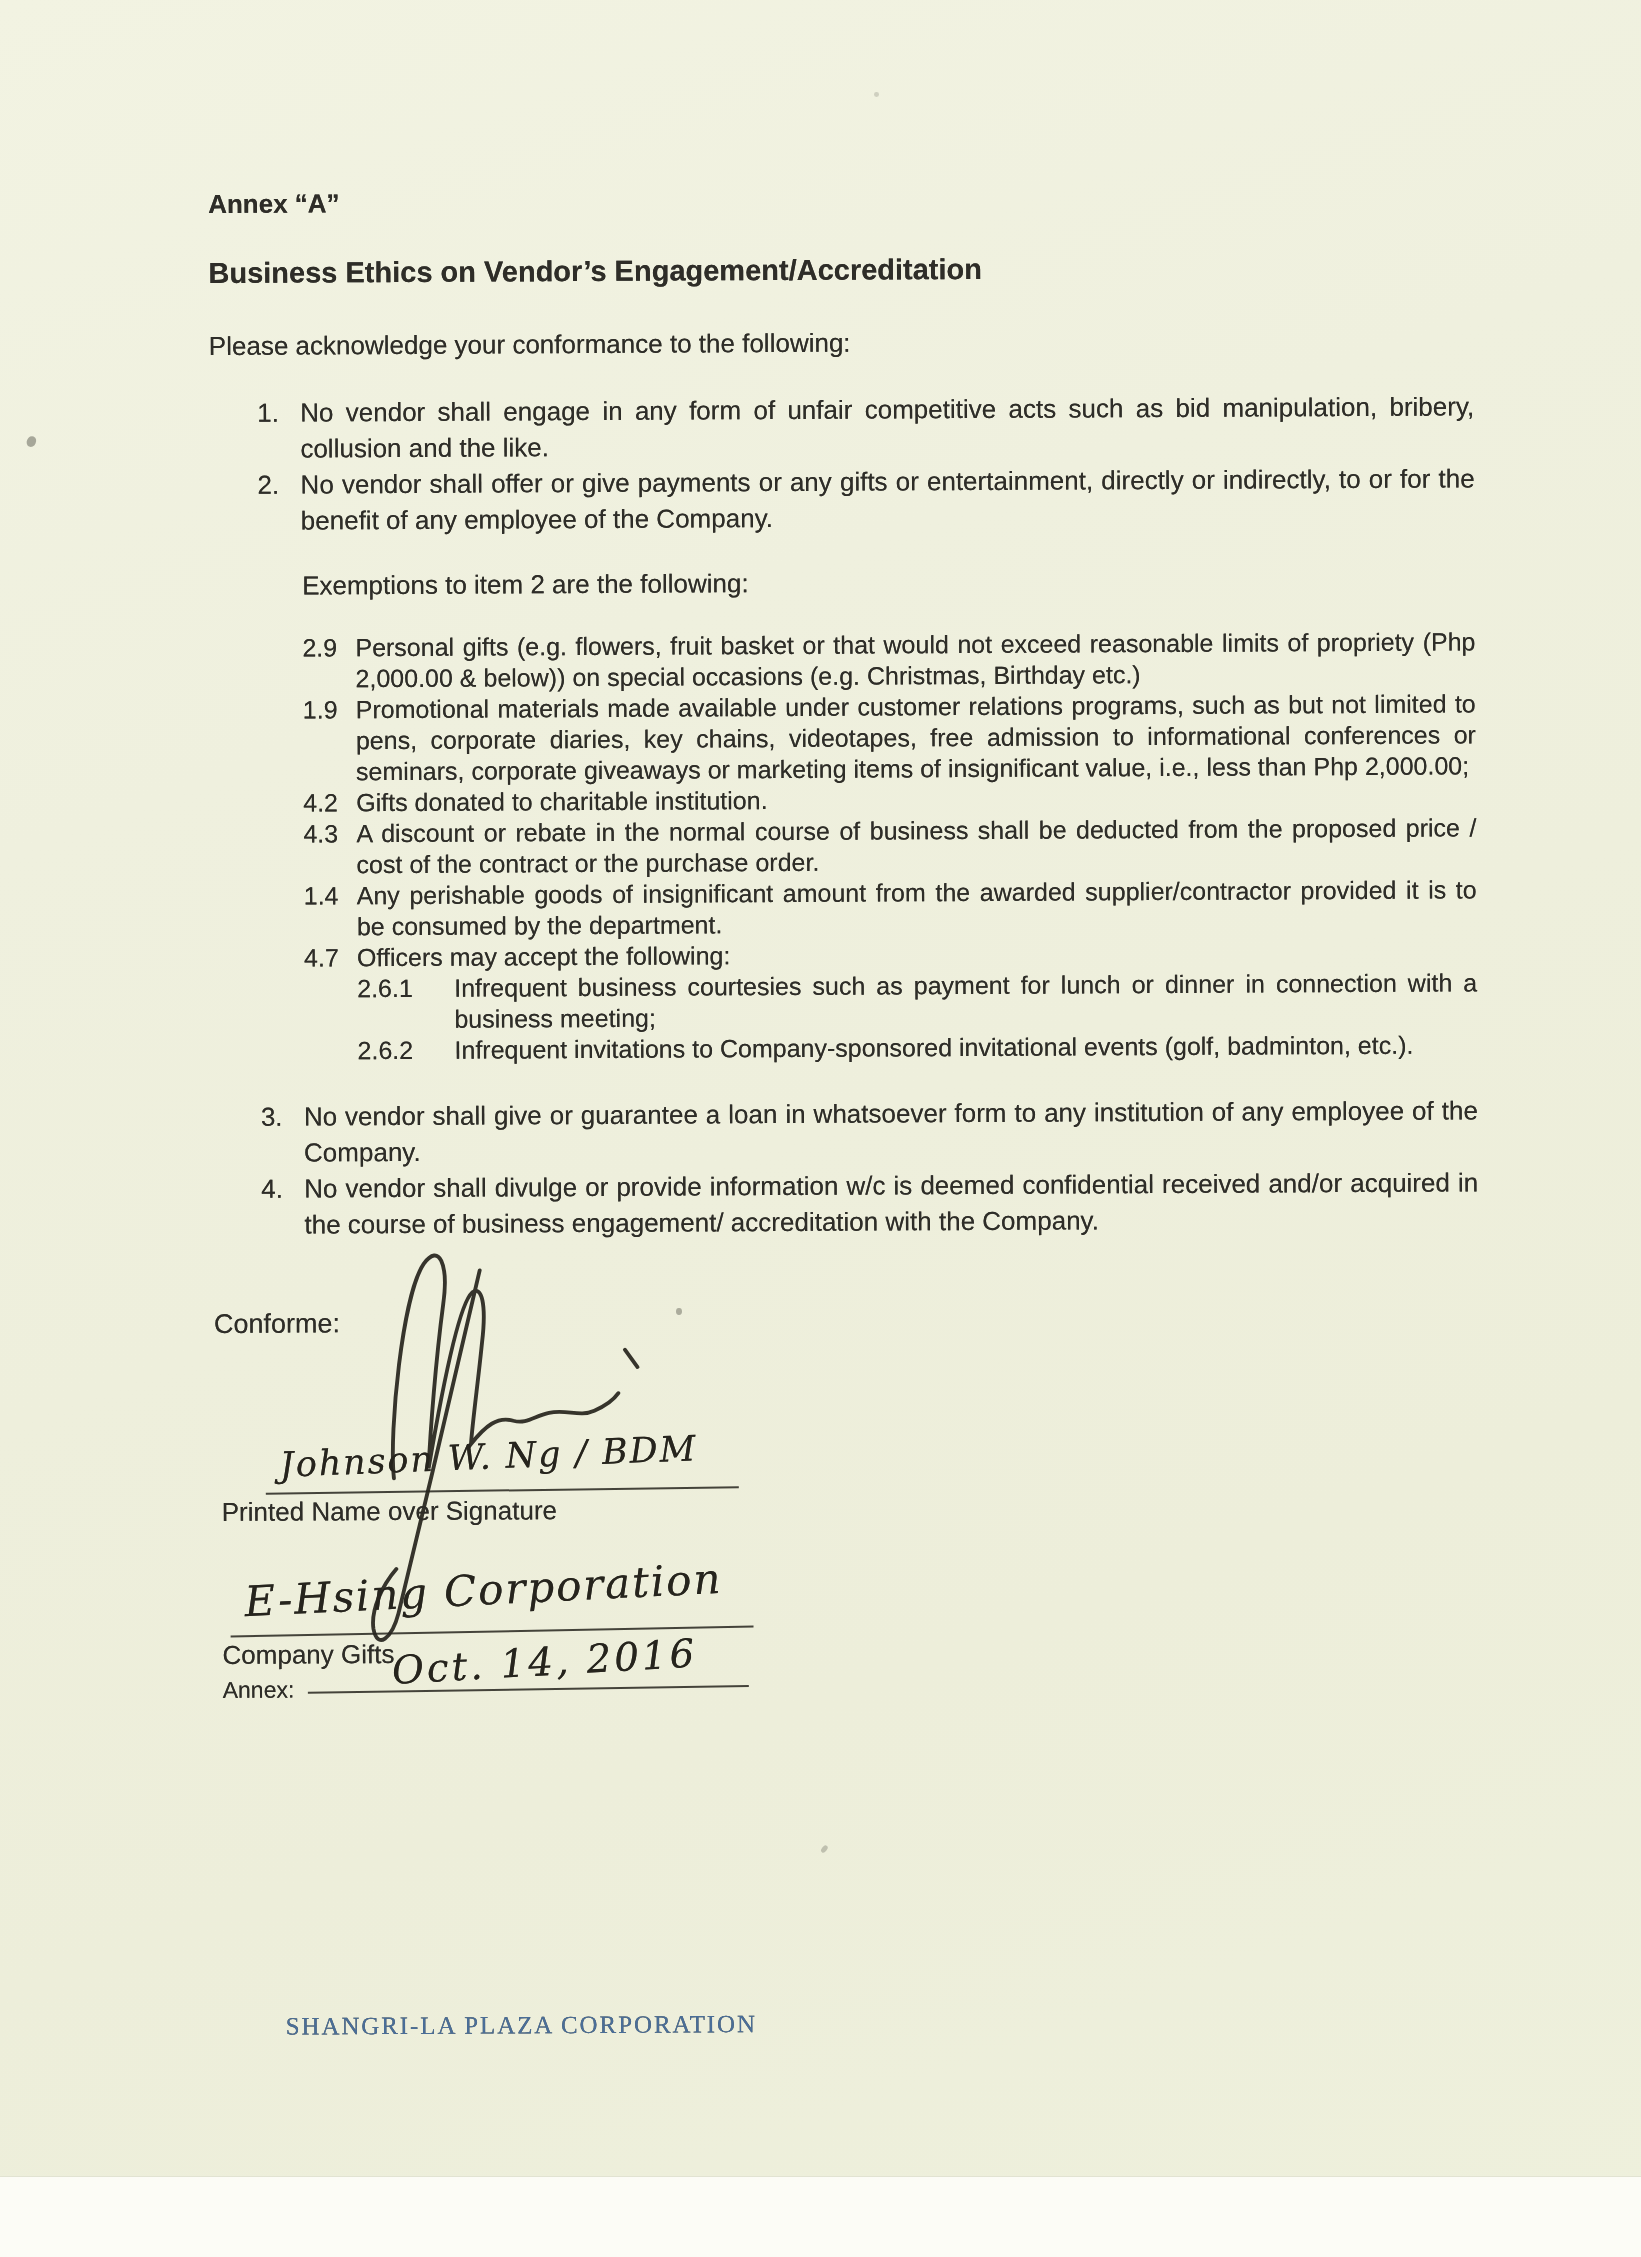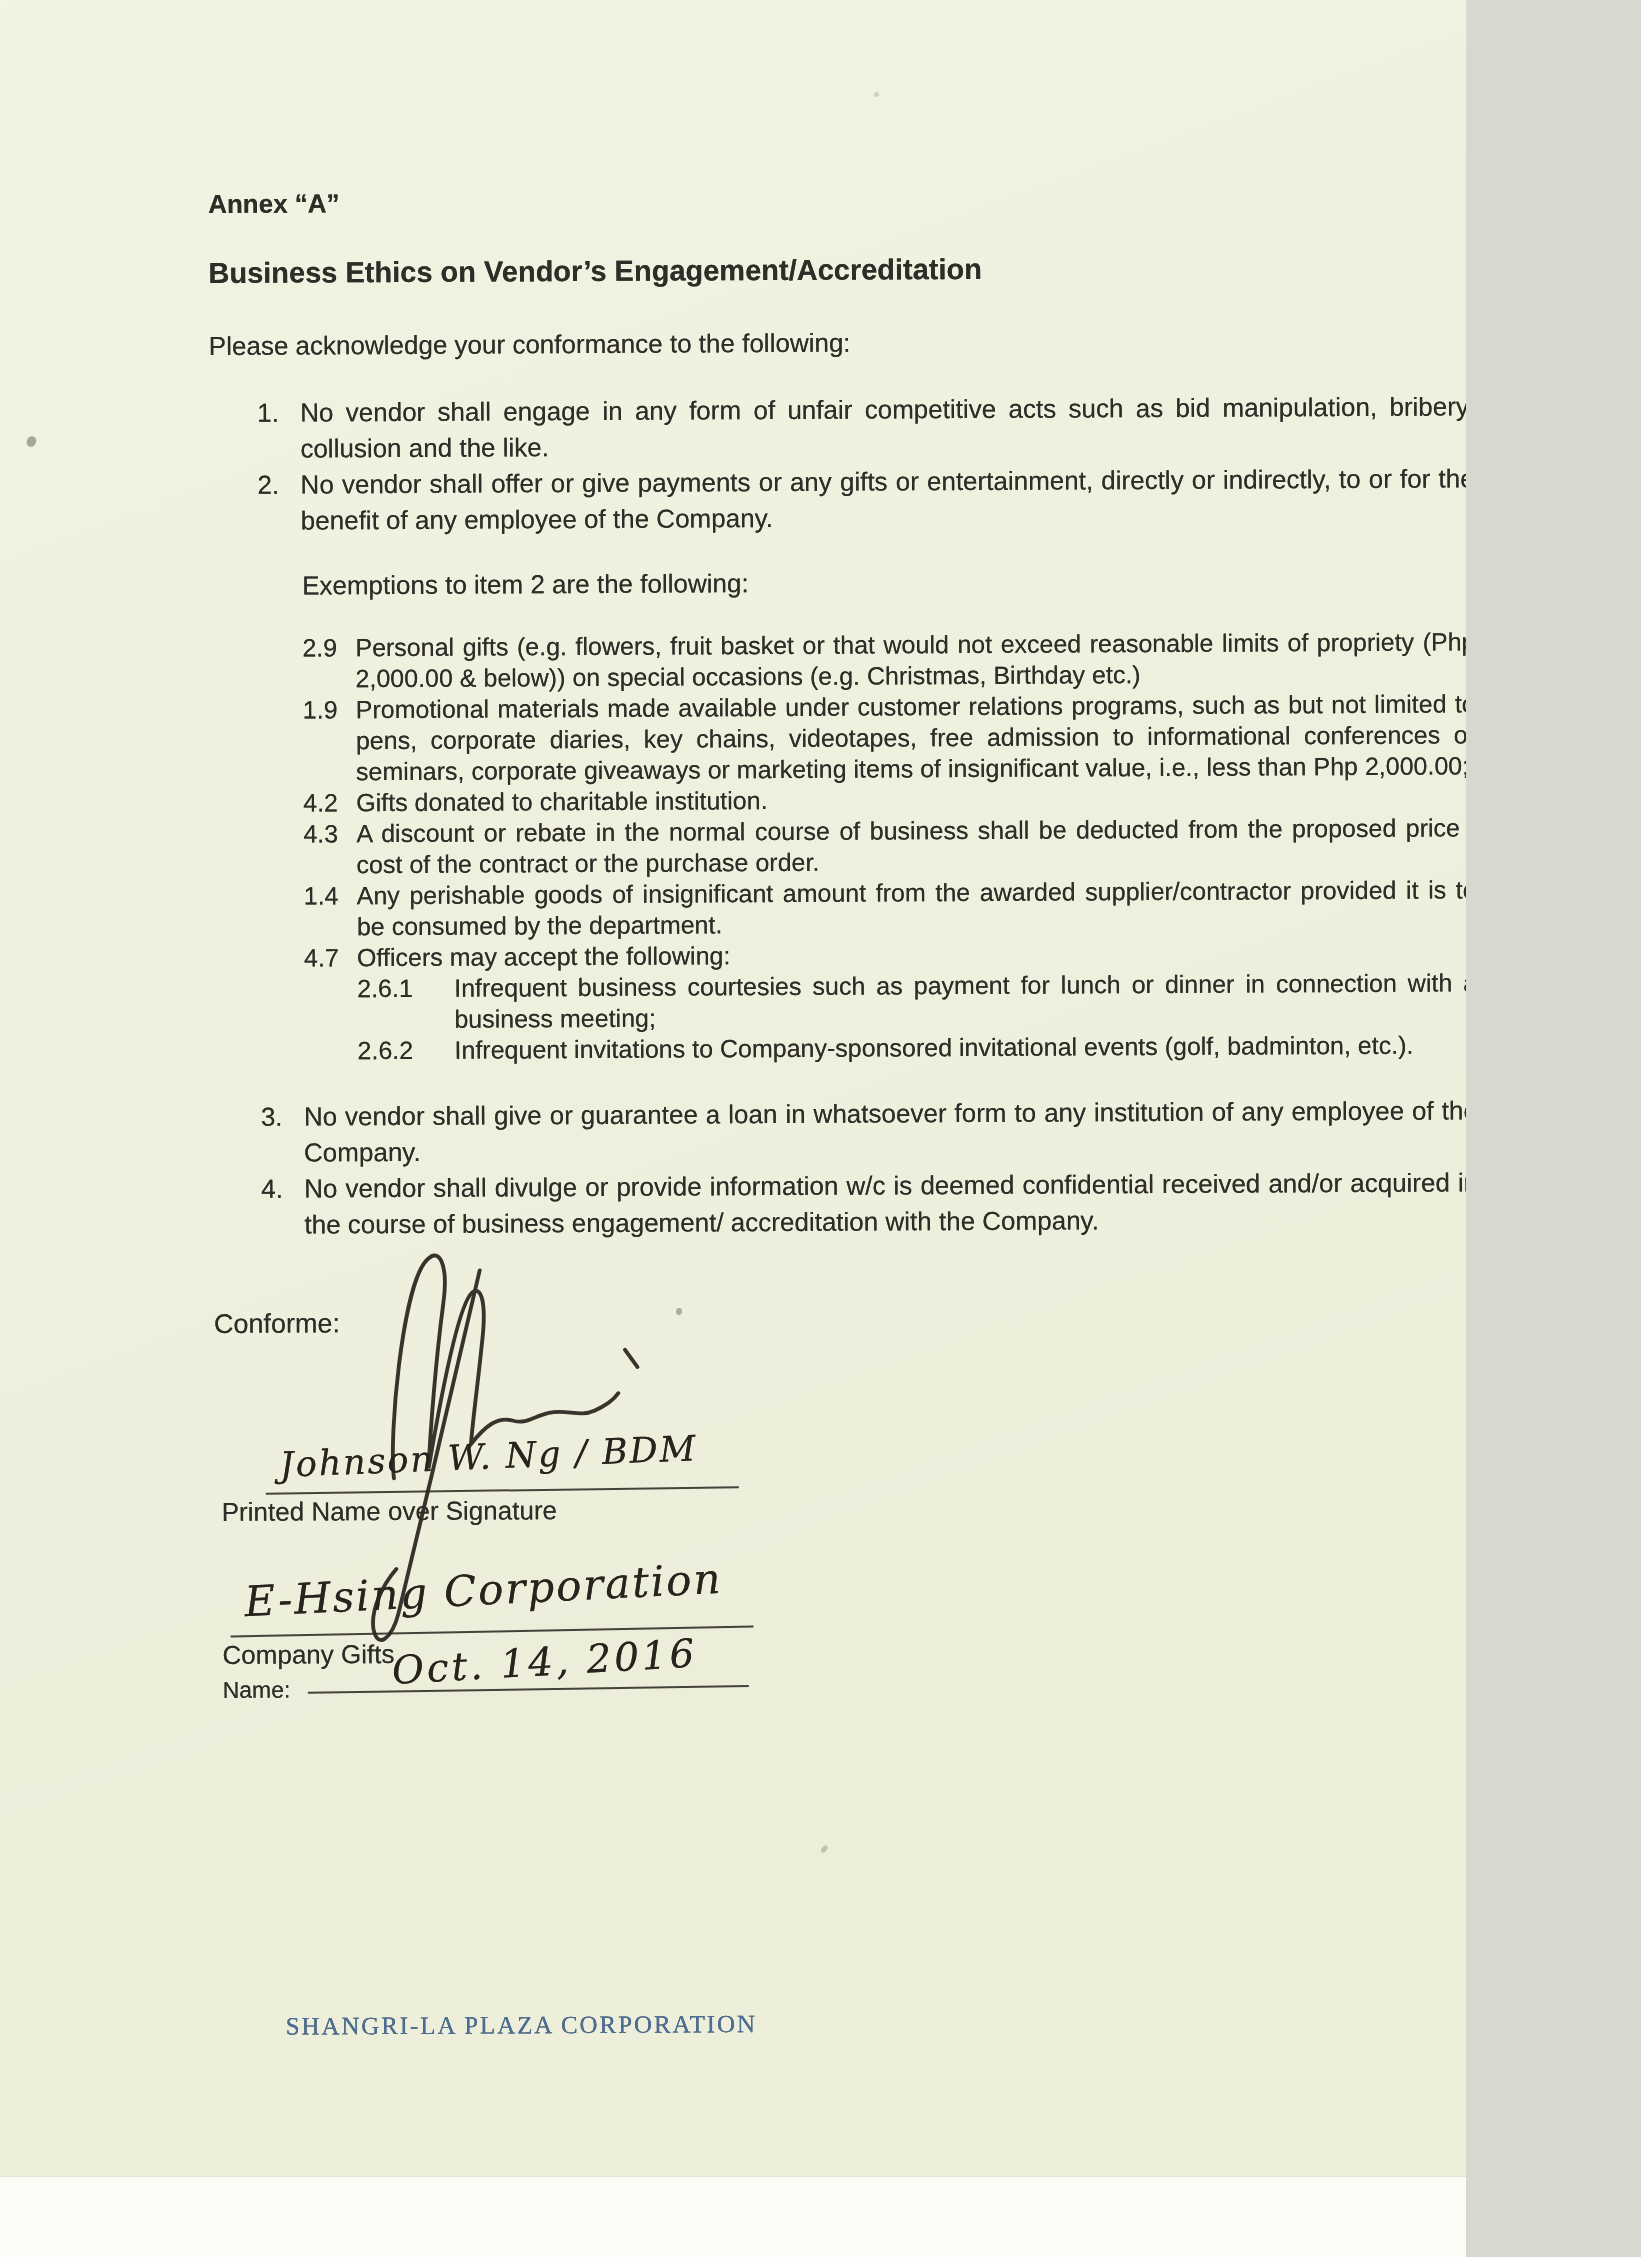--- a/index.html
+++ b/index.html
@@ -1,18 +1,18 @@
 <!DOCTYPE html>
 <html><head>
 <meta charset="utf-8">
 <style>
   html,body{margin:0;padding:0;background:#d8d8d0;}
   .page{
     position:relative;
-    width:1466px;height:2257px;
+    width:1641px;height:2257px;
     background:linear-gradient(160deg,#f2f3e2 0%,#eff0de 30%,#edeeda 70%,#eef0dc 100%);
     overflow:hidden;
     font-family:"Liberation Sans", sans-serif;
     color:#2e2d28;
   }
   .content{
     position:absolute;left:208px;top:188px;width:1265px;
     transform:rotate(-0.3deg);
     transform-origin:0 0;
   }
@@ -158,21 +158,21 @@
     </svg>
 
     <div class="abs hand hand-name">Johnson W. Ng / BDM</div>
     <div class="abs fill-line line-name"></div>
     <div class="abs small-label lbl-printed">Printed Name over Signature</div>
 
     <div class="abs hand hand-company">E-Hsing Corporation</div>
     <div class="abs fill-line line-company"></div>
     <div class="abs small-label lbl-company">Company Gifts</div>
 
-    <div class="abs small-label lbl-date">Name:</div>
+    <div class="abs small-label lbl-date">Annex:</div>
     <div class="abs fill-line line-date"></div>
     <div class="abs hand hand-date">Oct. 14, 2016</div>
 
     <div class="abs footer-name">SHANGRI-LA PLAZA CORPORATION</div>
   </div>
 
   <div class="band-bottom"></div>
   <div class="speck speck-a"></div>
   <div class="speck speck-b"></div>
   <div class="speck speck-c"></div>

